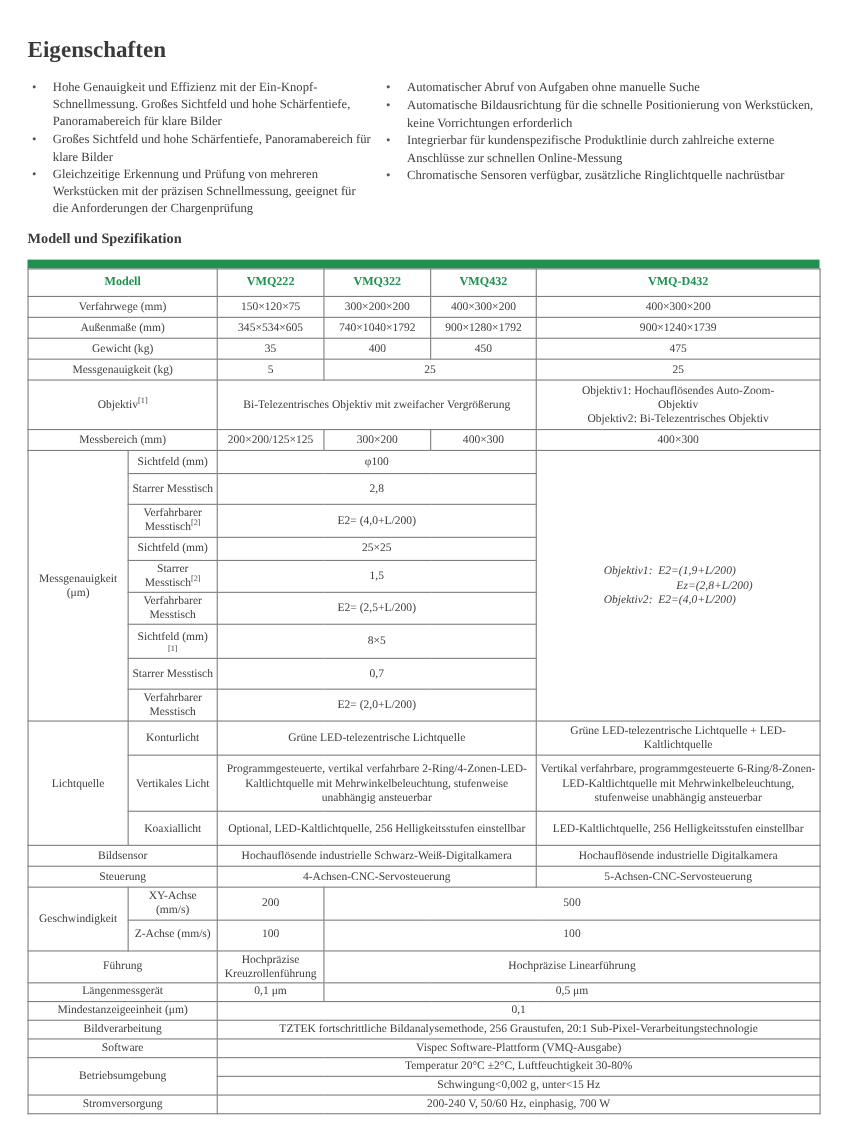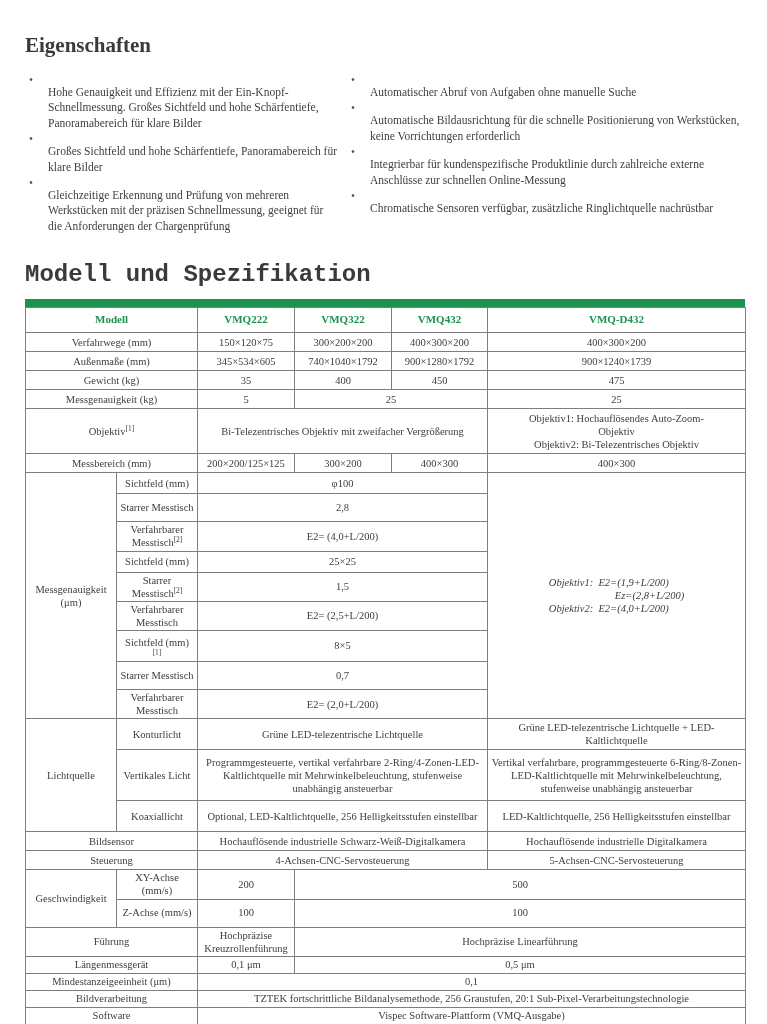--- a/index.html
+++ b/index.html
@@ -1,27 +1,27 @@
 <!DOCTYPE html>
 <html style="--accent: #1e9150;"><head>
 <meta charset="utf-8">
 <style>
   html,body{margin:0;padding:0;background:#fff;width:767px;height:1024px;overflow:hidden;}
   body{font-family:"Liberation Serif","DejaVu Serif",serif;color:#3d3d3d;}
   .page{position:relative;width:767px;height:1024px;border-radius:19px;}
   .sec-title{font-weight:bold;color:#3a3a3a;margin:0 0 0 25px;}
   #title1{font-size:21px;padding-top:33px;margin-bottom:15px;}
-  #title2{font-size:24px;margin-top:26px;margin-bottom:11px;font-family:Liberation Mono, monospace;}
+  #title2{font-size:13px;margin-top:10px;margin-bottom:11px;}
   .features{display:flex;margin:0 16px 0 25px;}
   .fcol{font-size:11.5px;line-height:1.34;color:#3e3e3e;}
   .fcol.left{width:312px;margin-right:10px;}
   .fcol.right{flex:1;}
   .bullet-item{display:flex;margin-bottom:1px;}
   .bullet{width:19px;flex:none;text-align:left;padding-left:4px;color:#555;}
-  .btext{flex:1;margin-top:12px;}
+  .btext{flex:1;}
   .green-bar{width:720px;height:8px;margin-left:25px;background:var(--accent,#1e9150);}
   table.spec{border-collapse:collapse;table-layout:fixed;width:720px;margin-left:25px;font-size:10.5px;color:#3d3d3d;}
   table.spec td{border:1px solid #7e7e7e;text-align:center;vertical-align:middle;padding:1px 3px;line-height:1.25;word-wrap:break-word;}
   tr.hdr td{color:var(--accent,#1e9150);font-weight:bold;font-size:11px;height:22px;}
   sup{font-size:7.5px;vertical-align:super;line-height:0;}
   sup.blk{display:block;line-height:1;}
   .mgd432 span{display:block;text-align:left;white-space:pre;font-style:italic;}
   .mgd432 .ind{padding-left:66px;}
   .mgd432{display:inline-block;}
   .objd432 span{display:block;}

